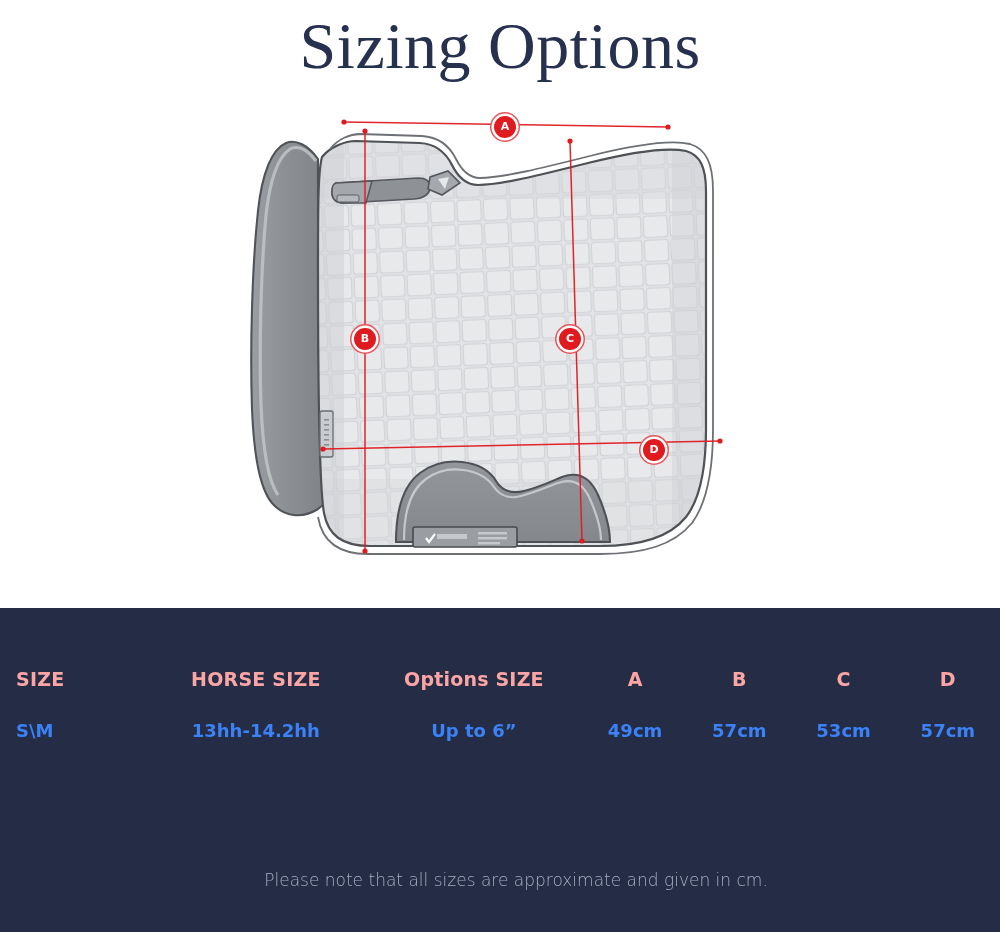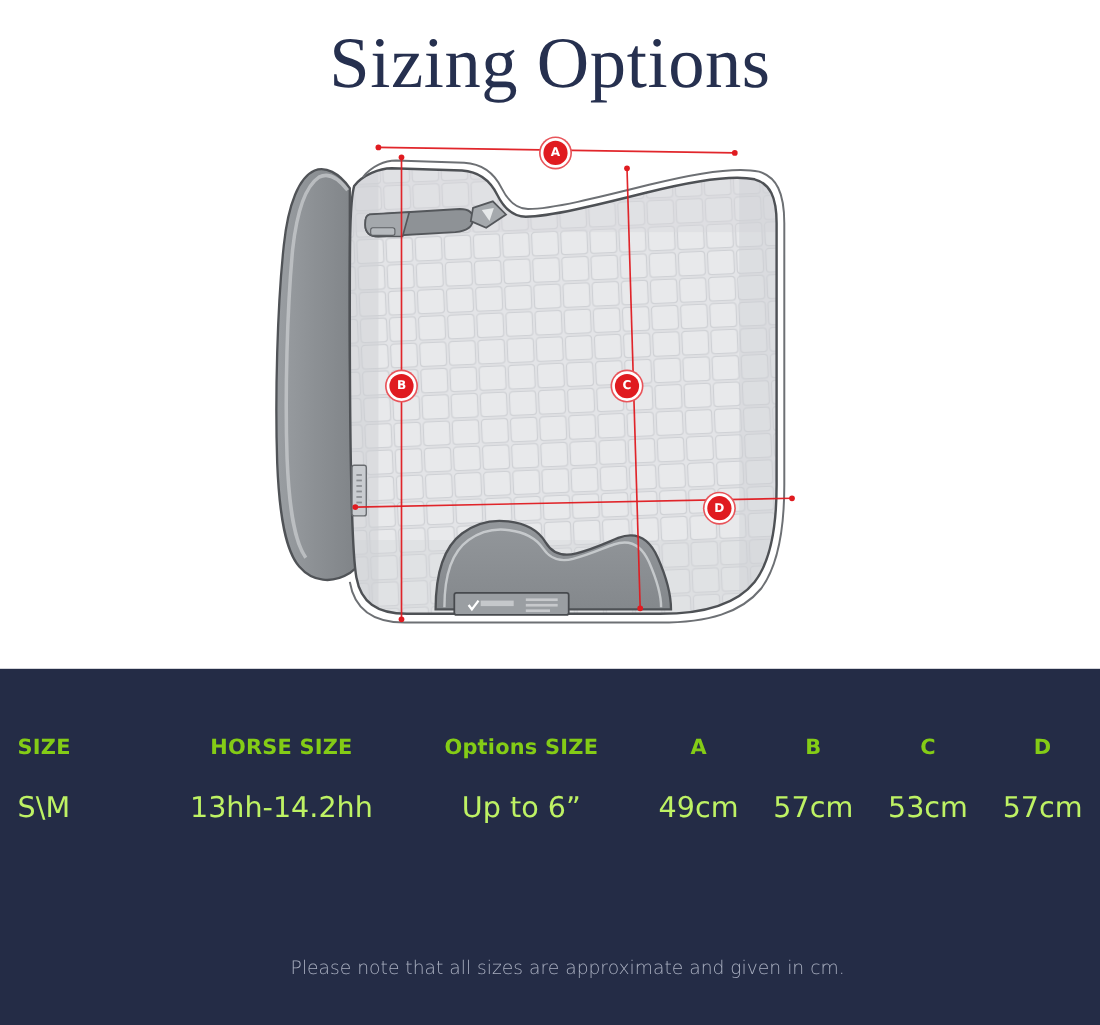--- a/index.html
+++ b/index.html
@@ -16,21 +16,21 @@
   #page {
     position: relative;
     width: 1000px;
     height: 932px;
     background: #ffffff;
   }
 
   
   #top-section {
     position: absolute;
-    left: 0; top: 16px;
+    left: 0; top: 4px;
     width: 1000px;
     height: 608px;
     background: #ffffff;
     overflow: hidden;
     border-radius: 23px;
   }
 
   #page-title {
     position: absolute;
     left: 0; top: -4px;
@@ -91,33 +91,33 @@
   }
   #size-table col.c-size    { width: 138px; }
   #size-table col.c-horse   { width: 205px; }
   #size-table col.c-saddle  { width: 205px; }
   #size-table col.c-meas    { width: 98px;  }
 
   #size-table th {
     font-family: "DejaVu Sans", "Liberation Sans", sans-serif;
     font-size: 19px;
     font-weight: bold;
-    color: #84cc16;
+    color: #fca5a5;
     text-align: center;
     padding: 0 0 30px 0;
     letter-spacing: 0.2px;
     margin-left: 48px;
   }
   #size-table th.first { text-align: left; padding-left: 16px; }
 
   #size-table td {
     font-family: "DejaVu Sans", "Liberation Sans", sans-serif;
-    font-size: 26px;
-    font-weight: 400;
-    color: #bef264;
+    font-size: 18px;
+    font-weight: 700;
+    color: #3b82f6;
     text-align: center;
     padding: 0 0 27px 0;
   }
   #size-table td.first { text-align: left; padding-left: 16px; }
 
   #table-note {
     position: absolute;
     left: 0; top: 262px;
     width: 1000px;
     text-align: center;

